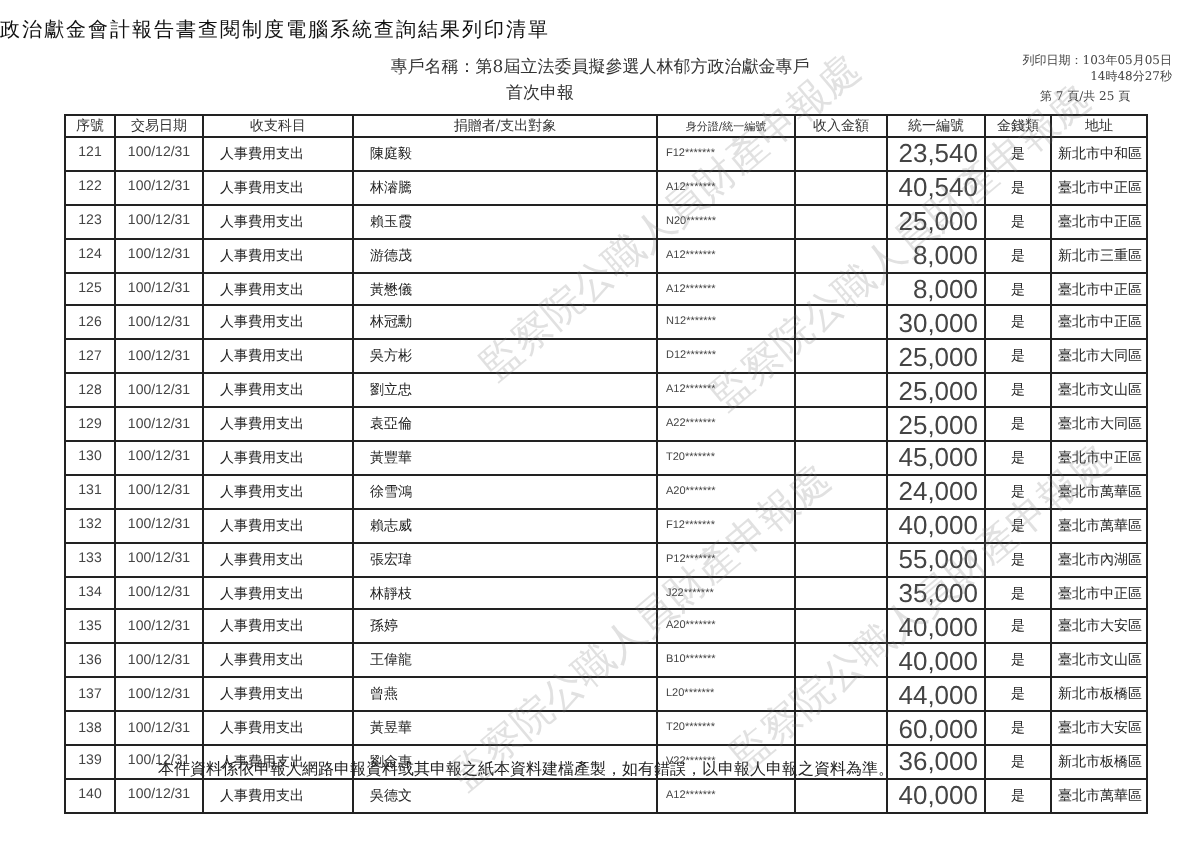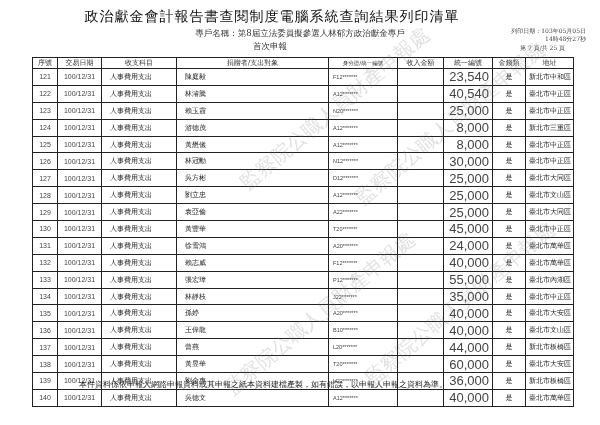--- a/index.html
+++ b/index.html
@@ -1,19 +1,19 @@
 <!DOCTYPE html>
 <html><head>
 <meta charset="utf-8">
 <style>
   html, body { margin:0; padding:0; background:#ffffff; }
   body { width:600px; height:425px; position:relative; overflow:hidden;
          font-family:"DejaVu Serif", "Liberation Serif", serif; color:#222; }
-  .title { position:absolute; left:0; width:544px; top:8px; text-align:center;
-           font-size:14px; letter-spacing:1px; color:#111; }
+  .title { position:absolute; left:0; width:544px; top:8px; 
+           font-size:10px; letter-spacing:1px; color:#111; }
   .subtitle { position:absolute; left:0; width:600px; top:28px; text-align:center;
               font-size:8.5px; color:#333; }
   .declare { position:absolute; left:0; width:540px; top:41px; text-align:center;
              font-size:8.5px; color:#333; }
   .printdate { position:absolute; left:496px; top:27px; font-size:6px; line-height:8px;
                color:#444; text-align:right; width:90px; }
   .page { position:absolute; left:520px; top:44px; font-size:6px; color:#444; }
   table { position:absolute; left:32px; top:57px; border-collapse:collapse;
           table-layout:fixed; width:541px; }
   th, td { border:1px solid #222; height:15.9px; padding:0 3px; font-size:7px;

